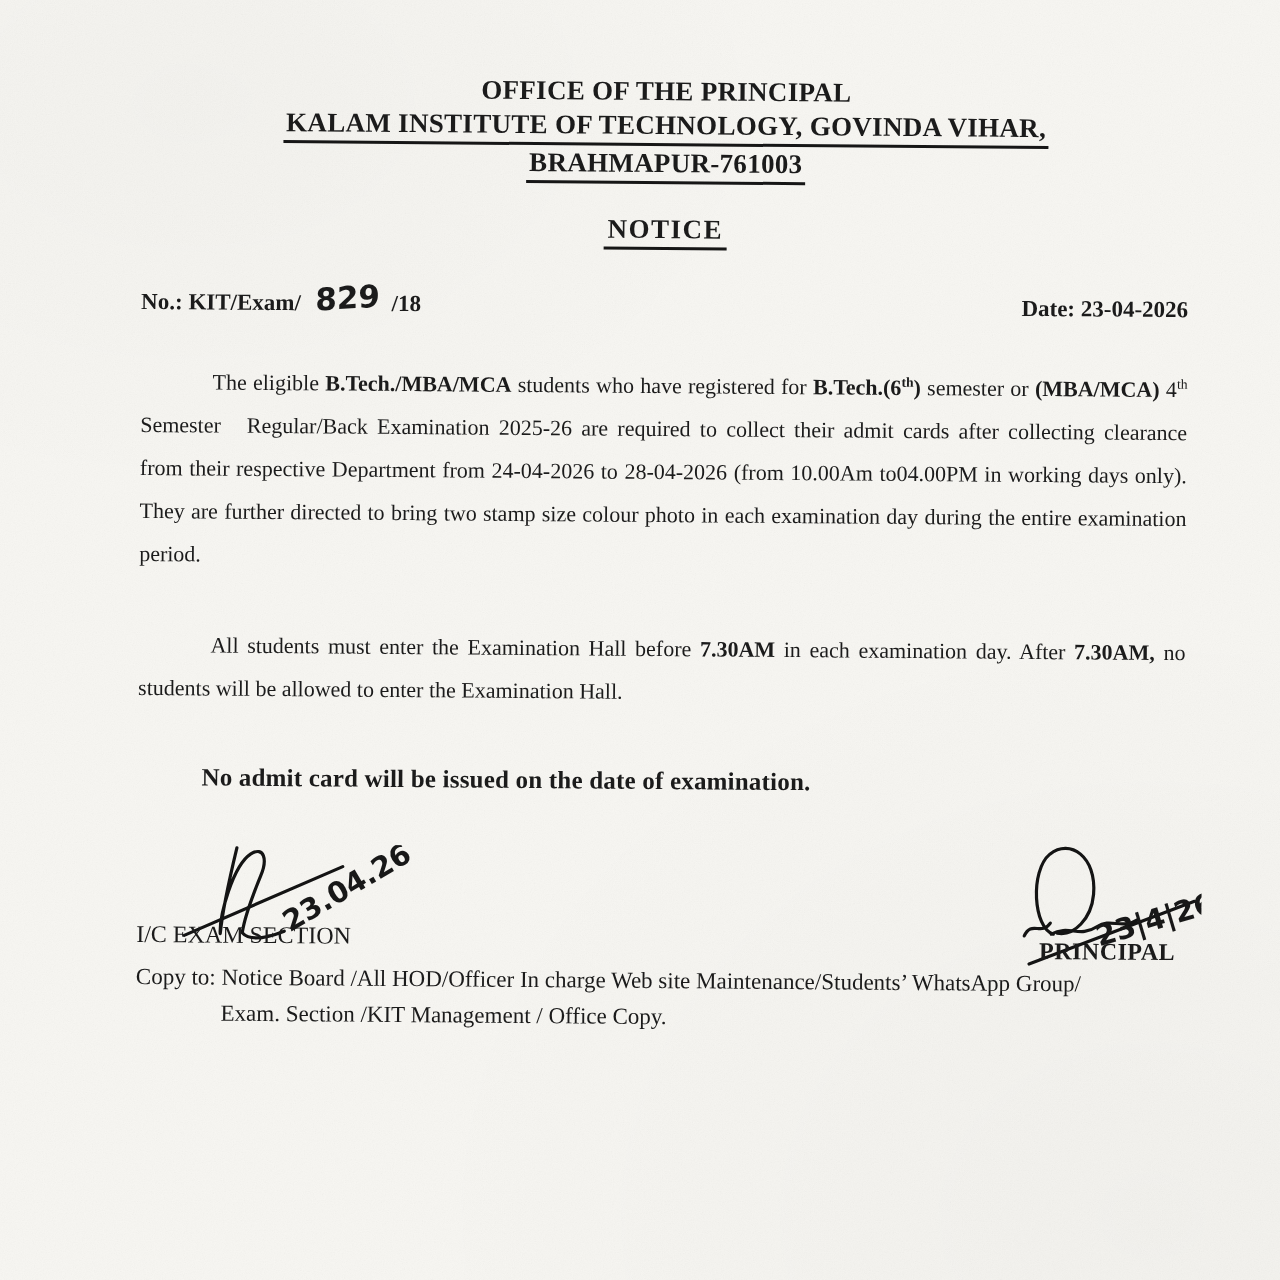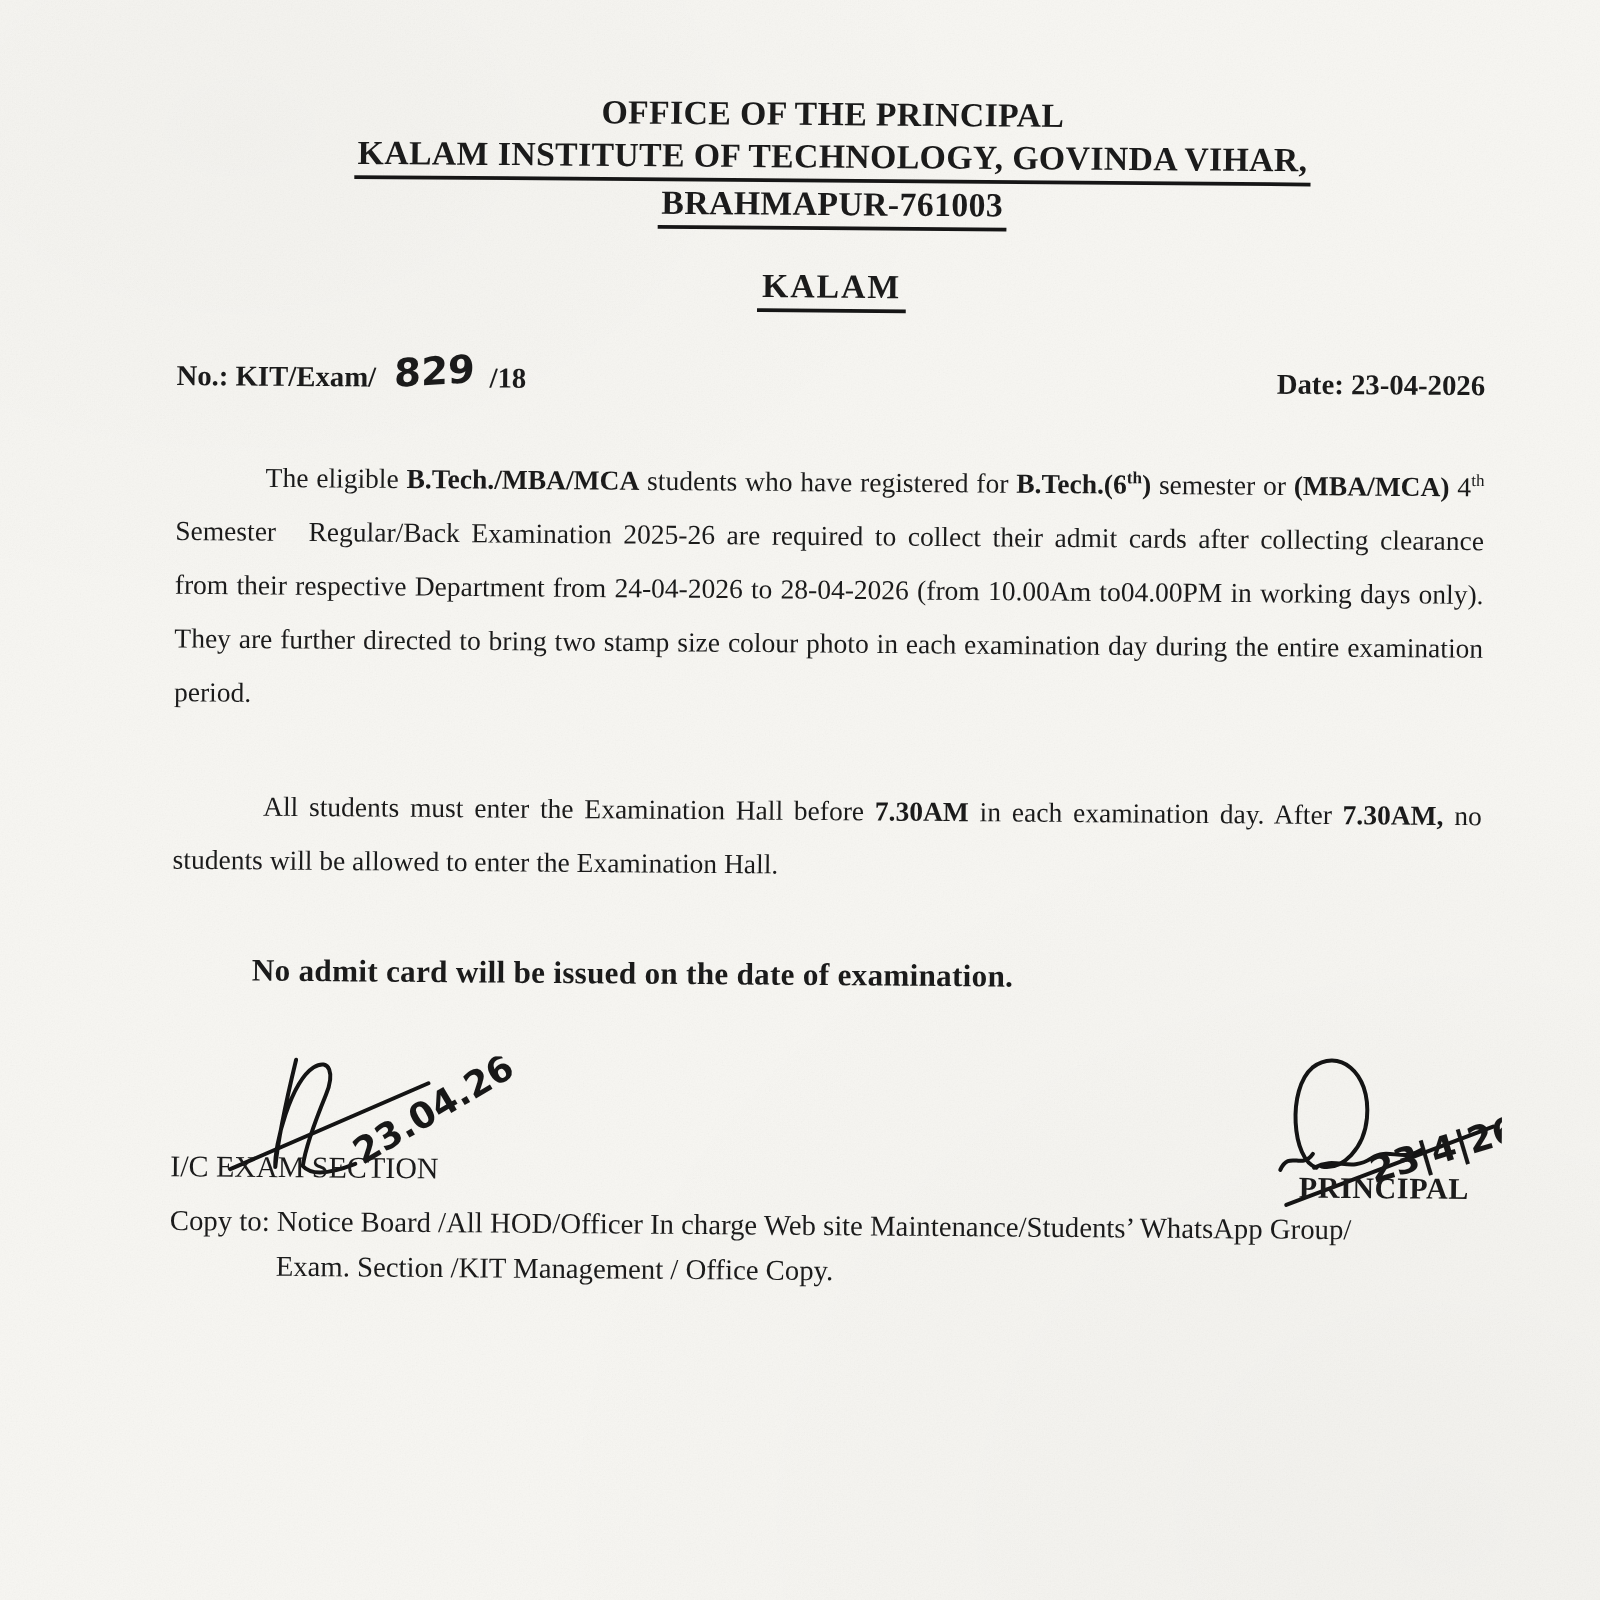--- a/index.html
+++ b/index.html
@@ -58,21 +58,21 @@
 <div class="sheet">
   <div class="content">
 
     <div class="letterhead">
       <div><span>OFFICE OF THE PRINCIPAL</span></div>
       <div><span class="u">KALAM INSTITUTE OF TECHNOLOGY, GOVINDA VIHAR,</span></div>
       <div><span class="u">BRAHMAPUR-761003</span></div>
     </div>
 
     <div class="notice-title-row">
-      <span class="u">KALAM</span>
+      <span class="u">NOTICE</span>
     </div>
 
     <div class="ref-row">
       <div class="ref-left">
         <span>No.: KIT/Exam/</span>
         <span class="hand-number">829</span>
         <span>/18</span>
       </div>
       <div>Date: 23-04-2026</div>
     </div>

